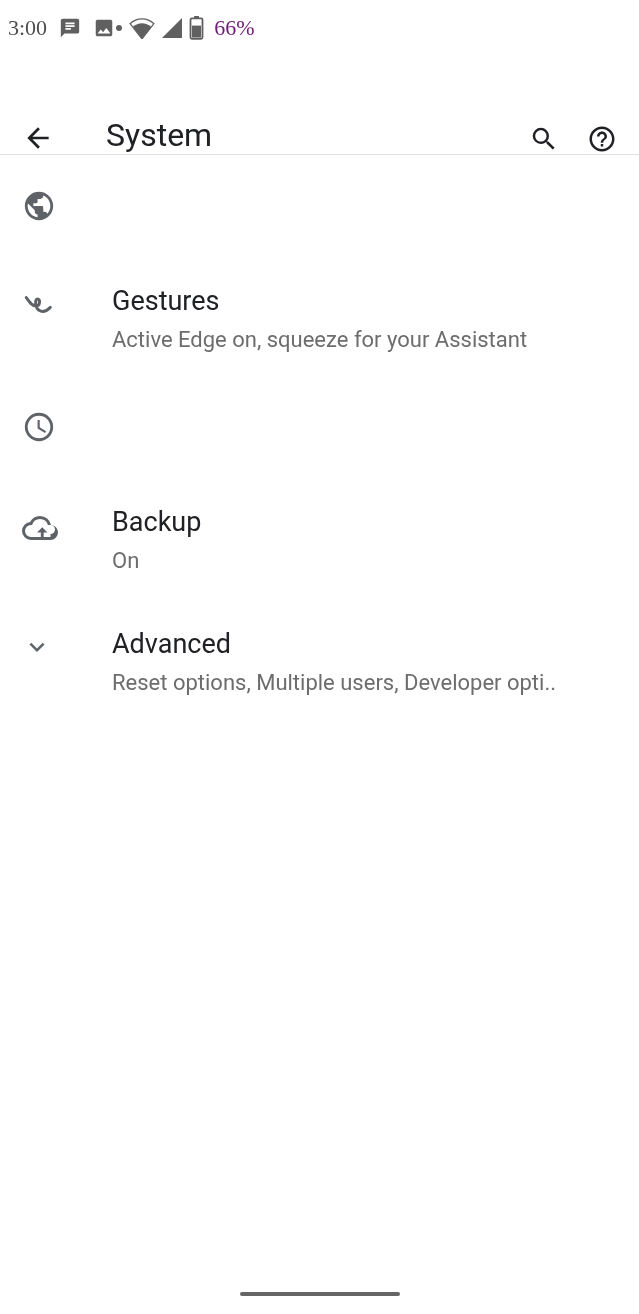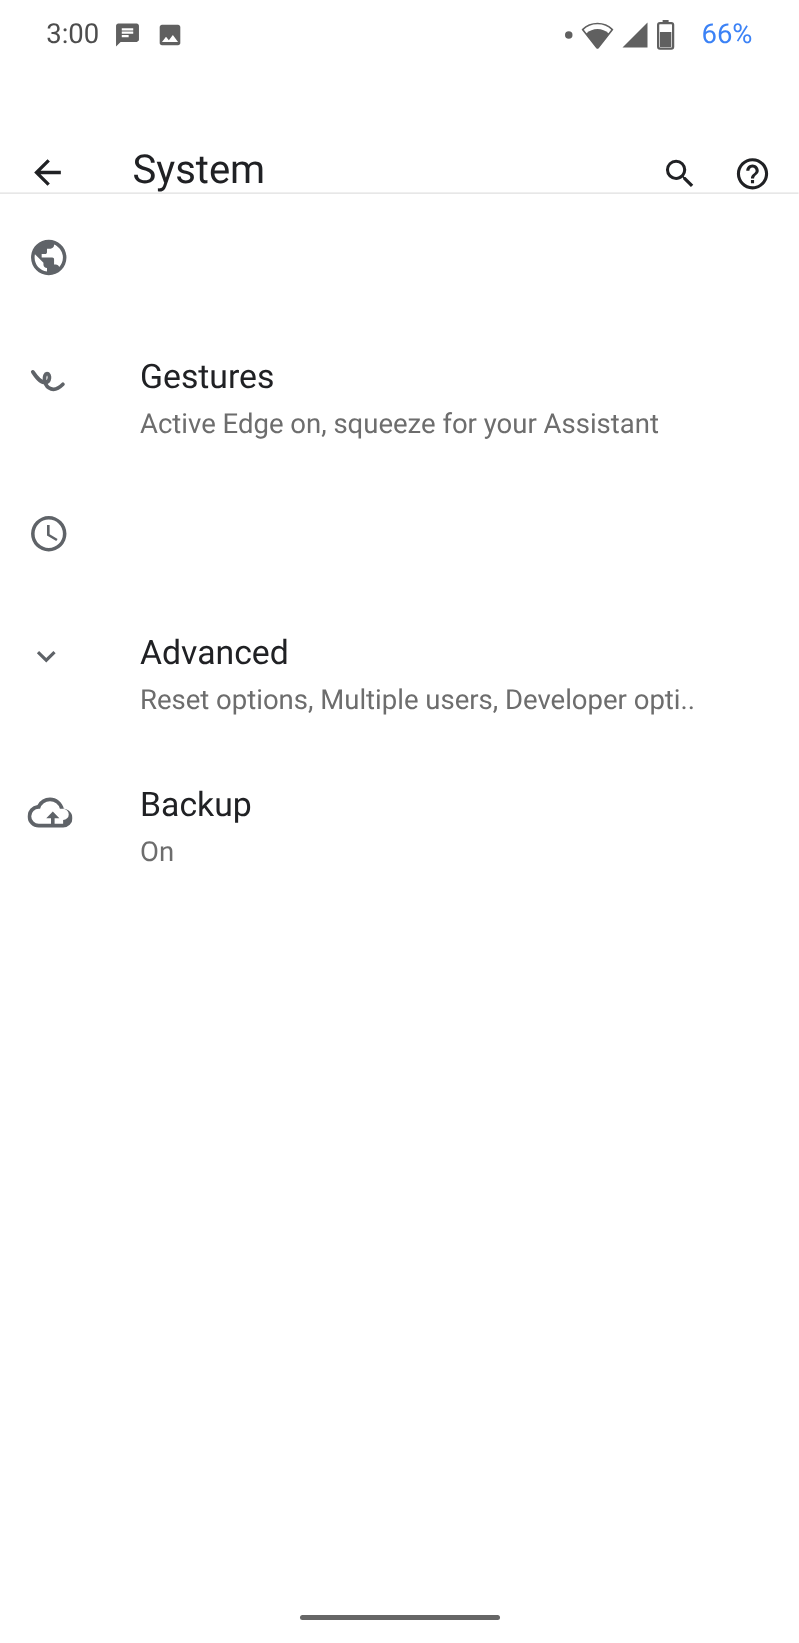--- a/index.html
+++ b/index.html
@@ -13,24 +13,24 @@
       width: 639px;
       height: 1314px;
       background: #ffffff;
       color: #202124;
       position: relative;
       overflow: hidden;
     }
     
     .statusbar {
       display: flex;
-      justify-content: space-between;
       align-items: center;
       height: 55px;
-      padding: 0 37px;
+      padding: 0 8px;
+      font-family: Liberation Serif, serif;
     }
     .statusbar-left {
       display: flex;
       align-items: center;
       gap: 12px;
     }
     .statusbar-right {
       display: flex;
       align-items: center;
       gap: 6px;
@@ -38,22 +38,22 @@
     .time {
       font-size: 22px;
       color: #4d4d4d;
     }
     .notif-icon {
       width: 22px;
       height: 22px;
     }
     .battery-pct {
       font-size: 22px;
-      color: #3b82f6;
-      margin-left: 15px;
+      color: #701a75;
+      margin-left: 4px;
     }
     
     .appbar {
       display: flex;
       align-items: flex-end;
       height: 100px;
       padding: 0 22px;
       border-bottom: 1px solid #e0e0e0;
     }
     .appbar .back {
@@ -227,40 +227,40 @@
         <svg width="34" height="34" viewBox="0 0 24 24" fill="#5f6368">
             <path d="M12 2a10 10 0 100 20 10 10 0 000-20zm0 18a8 8 0 110-16 8 8 0 010 16zm.5-13H11v6l5.25 3.15.75-1.23-4.5-2.67V7z"></path>
           </svg>
       </span>
     </div>
   </div>
 
   <div class="item">
     <div class="icon-slot">
       <span class="icn">
+        <svg width="36" height="36" viewBox="0 0 24 24" fill="#5f6368">
+            <path d="M19.35 10.04A7.49 7.49 0 0012 4a7.5 7.5 0 00-6.65 4.04A5.994 5.994 0 000 14a6 6 0 006 6h13a5 5 0 005-5c0-2.64-2.05-4.78-4.65-4.96zM19 18H6a4 4 0 010-8h.71A5.5 5.5 0 0112 6a5.5 5.5 0 015.29 4H19a3 3 0 010 6zm-9-3h2.55v3h1.9v-3H17l-3.5-3.5L10 15z"></path>
+          </svg>
+      </span>
+    </div>
+    <div class="text-slot">
+      <div class="primary">Backup</div>
+      <div class="secondary">On</div>
+    </div>
+  </div>
+
+  <div class="item">
+    <div class="icon-slot">
+      <span class="icn">
         <svg width="30" height="30" viewBox="0 0 24 24" fill="#5f6368">
             <path d="M7.41 8.59L12 13.17l4.59-4.58L18 10l-6 6-6-6 1.41-1.41z"></path>
           </svg>
       </span>
     </div>
     <div class="text-slot">
       <div class="primary">Advanced</div>
       <div class="secondary">Reset options, Multiple users, Developer opti..</div>
     </div>
   </div>
 
-  <div class="item">
-    <div class="icon-slot">
-      <span class="icn">
-        <svg width="36" height="36" viewBox="0 0 24 24" fill="#5f6368">
-            <path d="M19.35 10.04A7.49 7.49 0 0012 4a7.5 7.5 0 00-6.65 4.04A5.994 5.994 0 000 14a6 6 0 006 6h13a5 5 0 005-5c0-2.64-2.05-4.78-4.65-4.96zM19 18H6a4 4 0 010-8h.71A5.5 5.5 0 0112 6a5.5 5.5 0 015.29 4H19a3 3 0 010 6zm-9-3h2.55v3h1.9v-3H17l-3.5-3.5L10 15z"></path>
-          </svg>
-      </span>
-    </div>
-    <div class="text-slot">
-      <div class="primary">Backup</div>
-      <div class="secondary">On</div>
-    </div>
-  </div>
-
 </div>
 
 <div class="nav-handle"></div>
 
 </body></html>

